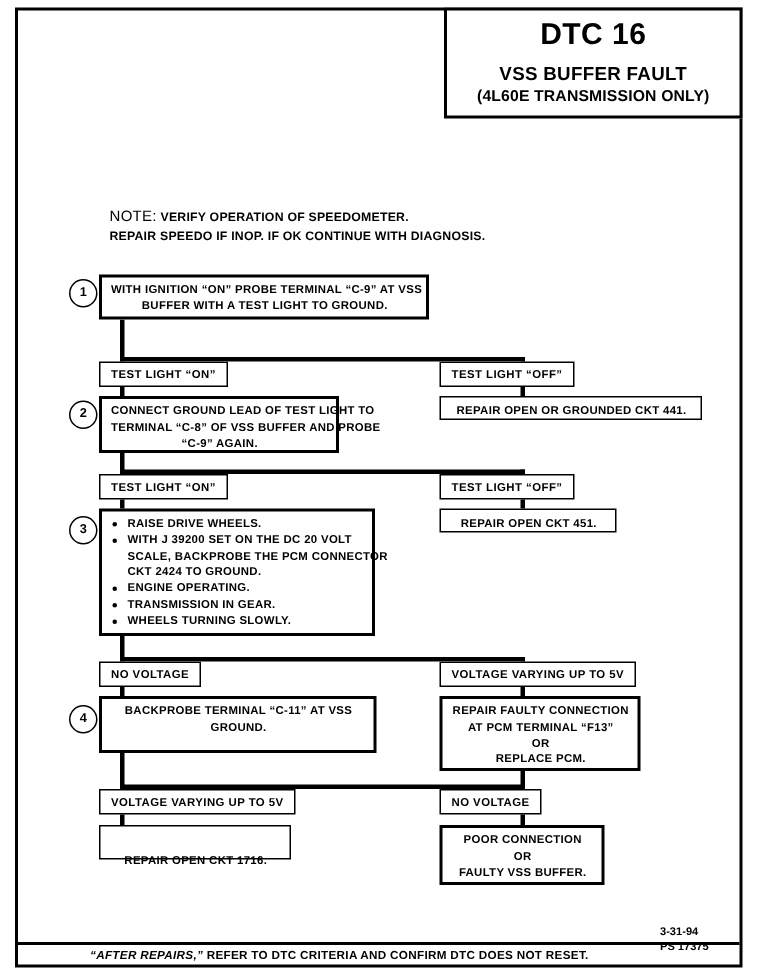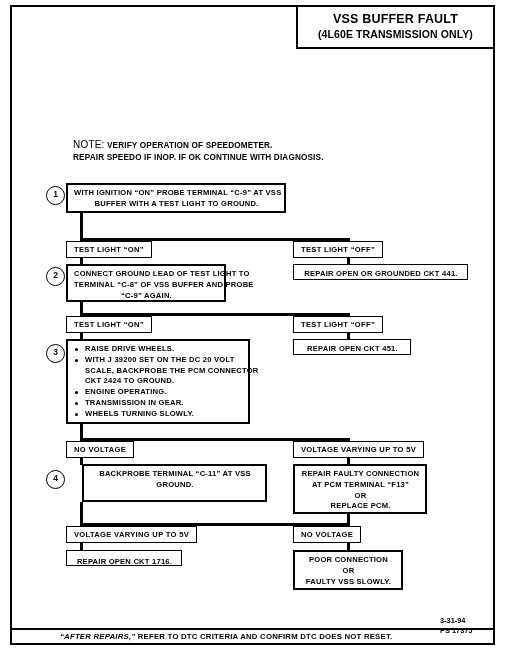--- a/index.html
+++ b/index.html
@@ -186,20 +186,21 @@
     line-height: 1.3;
     text-align: left;
   }
 </style>
 </head>
 <body>
 
 <div id="page-frame"></div>
 
 <div id="header-block">
+  <div id="dtc-title">DTC 16</div>
   <div id="fault-name">VSS BUFFER FAULT</div>
   <div id="fault-sub">(4L60E TRANSMISSION ONLY)</div>
 </div>
 
 <div id="note-block">
   <div class="note-line1"><span class="note-label">NOTE:</span> <span>VERIFY OPERATION OF SPEEDOMETER.</span></div>
   <div class="note-line2">REPAIR SPEEDO IF INOP.  IF OK CONTINUE WITH DIAGNOSIS.</div>
 </div>
 
 <div class="circ" style="left:46px; top:186px;">1</div>
@@ -271,21 +272,21 @@
 <div class="vl" style="left:347px; top:438px; height:6px;"></div>
 <div class="vl" style="left:80px; top:438px; height:6px;"></div>
 
 <div class="lbox" style="left:66px; top:441px;">NO VOLTAGE</div>
 <div class="lbox" style="left:293px; top:441px;">VOLTAGE VARYING UP TO 5V</div>
 
 <div class="vl" style="left:80px; top:456px; height:9px;"></div>
 <div class="vl" style="left:347px; top:456px; height:9px;"></div>
 
 <div class="circ" style="left:46px; top:470px;">4</div>
-<div class="fbox thick" style="left:66px; top:464px; width:185px; height:38px;margin-left:16px;">
+<div class="fbox thick" style="left:66px; top:464px; width:185px; height:38px;">
   <span class="ln">BACKPROBE TERMINAL “C-11” AT VSS</span>
   <span class="ln">GROUND.</span>
 </div>
 <div class="fbox thick" style="left:293px; top:464px; width:134px; height:50px;">
   <span class="ln">REPAIR FAULTY CONNECTION</span>
   <span class="ln">AT PCM TERMINAL “F13”</span>
   <span class="ln">OR</span>
   <span class="ln">REPLACE PCM.</span>
 </div>
 
@@ -293,27 +294,27 @@
 <div class="hl" style="left:80px; top:523px; width:270px;"></div>
 <div class="vl" style="left:347px; top:514px; height:12px;"></div>
 <div class="vl" style="left:80px; top:523px; height:6px;"></div>
 
 <div class="lbox" style="left:66px; top:526px;">VOLTAGE VARYING UP TO 5V</div>
 <div class="lbox" style="left:293px; top:526px;">NO VOLTAGE</div>
 
 <div class="vl" style="left:80px; top:541px; height:10px;"></div>
 <div class="vl" style="left:347px; top:541px; height:10px;"></div>
 
-<div class="fbox" style="left:66px; top:550px; width:116px; height:16px; padding-top:6px;">
+<div class="fbox" style="left:66px; top:550px; width:128px; height:16px; padding-top:18px;">
   <span class="ln">REPAIR OPEN CKT 1716.</span>
 </div>
 <div class="fbox thick" style="left:293px; top:550px; width:110px; height:40px;">
   <span class="ln">POOR CONNECTION</span>
   <span class="ln">OR</span>
-  <span class="ln">FAULTY VSS SLOWLY.</span>
+  <span class="ln">FAULTY VSS BUFFER.</span>
 </div>
 
 <div id="doc-code">
   <div>3-31-94</div>
   <div>PS 17375</div>
 </div>
 <div id="footer-rule"></div>
 <div id="footer-text"><span class="ital">“AFTER REPAIRS,”</span><span> REFER TO DTC CRITERIA AND CONFIRM DTC DOES NOT RESET.</span></div>
 
 </body></html>

